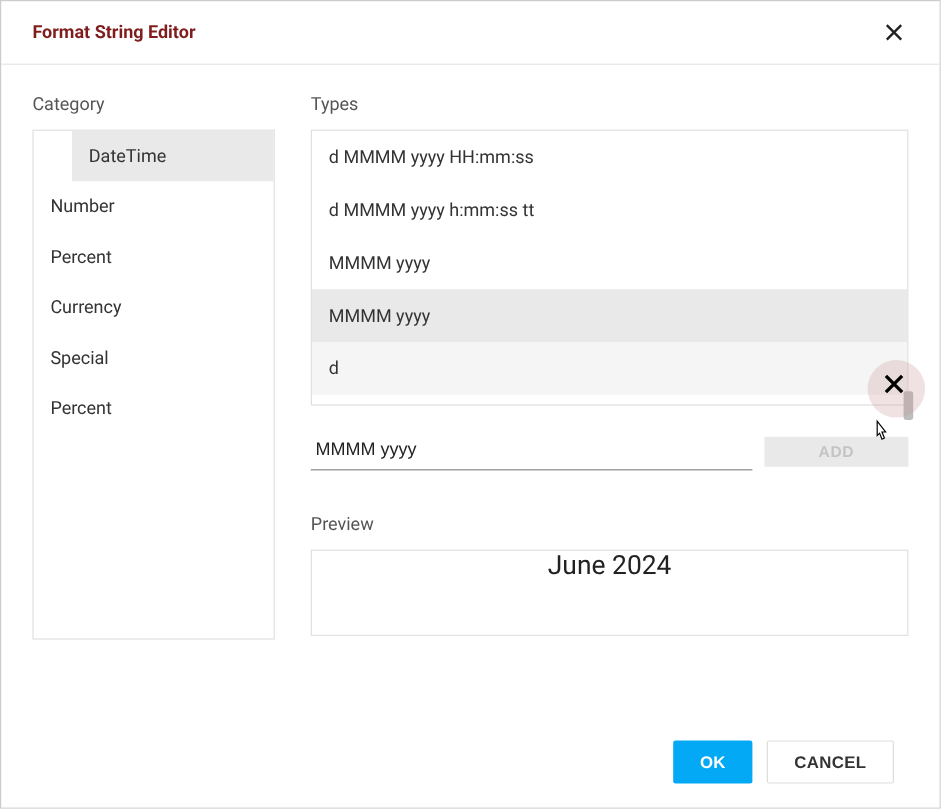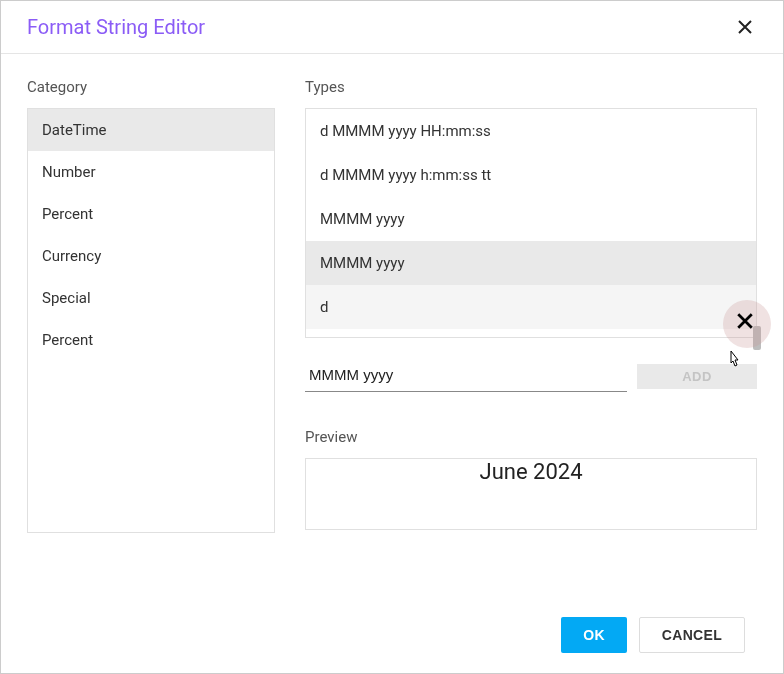--- a/index.html
+++ b/index.html
@@ -9,40 +9,40 @@
     border: 1px solid #ccc;
     display: flex; flex-direction: column;
     position: relative;
   }
   .header {
     display: flex; align-items: center; justify-content: space-between;
     padding: 14px 26px 14px 26px;
     border-bottom: 1px solid #e5e5e5;
   }
   .header-title {
-    font-size: 20px; font-weight: 400; color: #8b5cf6;
+    font-size: 15px; font-weight: 700; color: #7f1d1d;
   }
   .close-x {
     font-size: 22px; color: #222; cursor: pointer; background: none; border: none;
     width: 24px; height: 24px; display: flex; align-items: center; justify-content: center;
   }
   .body {
     flex: 1; display: flex; padding: 24px 26px 0 26px; gap: 30px;
   }
   .section-label {
     font-size: 15px; color: #555; margin-bottom: 12px;
   }
-  .category-col { width: 248px; }
+  .category-col { width: 202px; }
   .category-list {
     border: 1px solid #e0e0e0; height: 425px;
   }
   .category-item {
     padding: 12px 14px; font-size: 15px; color: #333; cursor: pointer;
   }
-  .category-item.selected { background: #e9e9e9; }
+  .category-item.selected { background: #e9e9e9; margin-left: 32px; }
   .types-col { flex: 1; display: flex; flex-direction: column; }
   .types-list {
     border: 1px solid #e0e0e0; height: 230px; overflow: hidden; position: relative;
   }
   .type-item {
     padding: 12px 14px; font-size: 15px; color: #333; cursor: pointer;
     display: flex; align-items: center; justify-content: space-between;
     height: 44px;
     text-align: center;
   }

